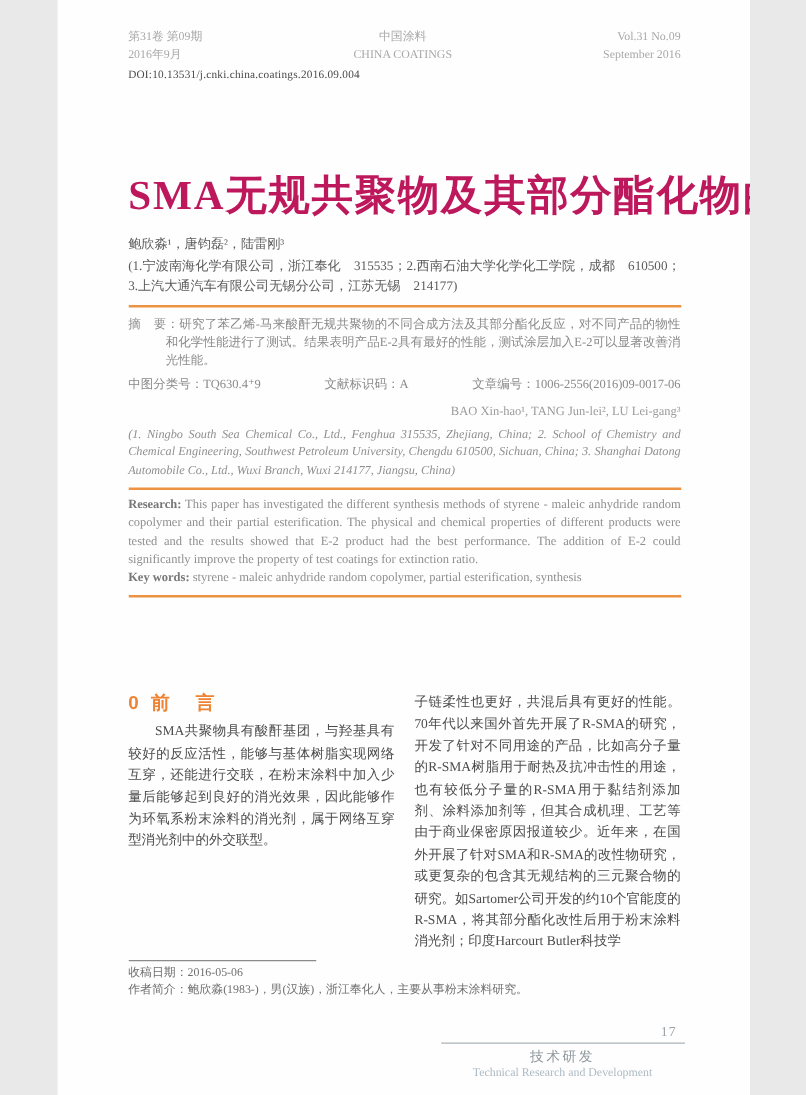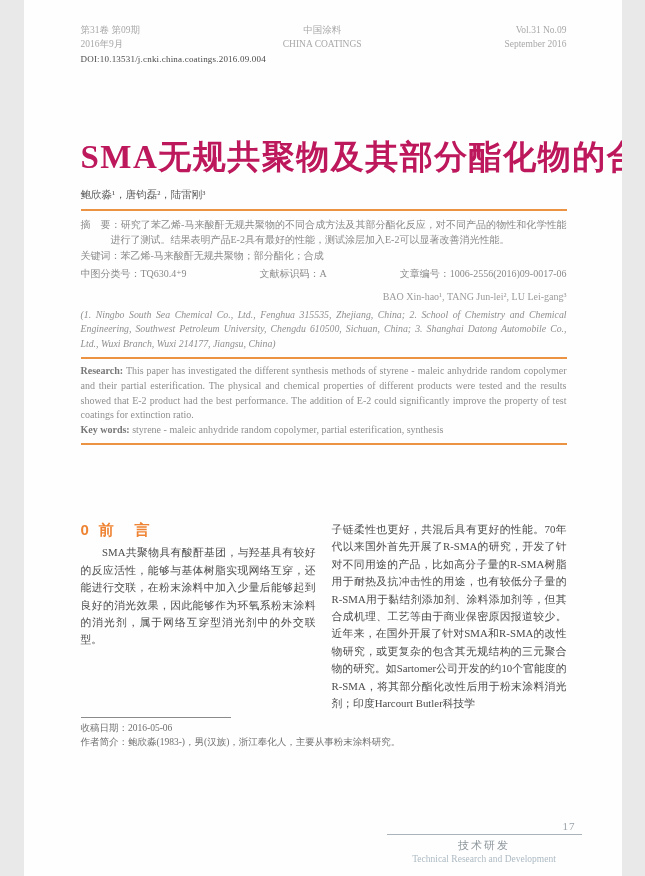--- a/index.html
+++ b/index.html
@@ -1,18 +1,18 @@
 <!DOCTYPE html>
 <html><head>
 <meta charset="utf-8">
 <style>
   html,body{margin:0;padding:0;background:#e9e9e9;}
   .page{
     position:relative;
-    width:598px;height:876px;
+    width:554px;height:876px;
     margin:0 auto;
     background:#fefefe;
     overflow:hidden;
     font-family:"Liberation Serif","DejaVu Serif",serif;
     color:#4e4e4e;
     box-sizing:border-box;
     padding:24px 55px 0 57px;
   }
   
   .jheader{display:flex;justify-content:space-between;color:#a8a8a8;font-size:9.5px;line-height:13.5px;}
@@ -58,21 +58,21 @@
     font-weight:bold;font-size:15px;color:#ee8433;margin-bottom:6px;
   }
   .sec-head .num{margin-right:10px;}
   .sec-head .ttl{letter-spacing:.55em;}
   .colm p{margin:0;text-indent:2em;}
   .colm p.noindent{text-indent:0;}
   
   .footnote{margin-top:5px;font-size:9.5px;line-height:13.5px;color:#6f6f6f;}
   .fn-rule{width:150px;height:1px;background:#8b8b8b;margin-bottom:4px;}
   
-  .pfooter{position:absolute;right:40px;bottom:12px;width:195px;text-align:center;}
+  .pfooter{position:absolute;right:52px;bottom:12px;width:195px;text-align:center;}
   .pfooter .pageno{font-size:11px;color:#9aa3a9;text-align:right;padding-right:6px;letter-spacing:1px;}
   .pfooter .f-rule{height:1px;background:#aab3ba;margin:2px 0 3px 0;}
   .pfooter .cn{font-size:11px;color:#8e979d;letter-spacing:2px;}
   .pfooter .en{font-size:9.5px;color:#adbac3;margin-top:1px;}
 </style>
 </head>
 <body>
 
 <div class="page">
 
@@ -87,27 +87,25 @@
     </div>
     <div class="col r">
       <div>Vol.31 No.09</div>
       <div>September 2016</div>
     </div>
   </div>
   <div class="doi">DOI:10.13531/j.cnki.china.coatings.2016.09.004</div>
 
   <div class="cn-title">SMA无规共聚物及其部分酯化物的合成</div>
   <div class="cn-authors">鲍欣淼¹，唐钧磊²，陆雷刚³</div>
+  <div class="cn-affil">(1.宁波南海化学有限公司，浙江奉化　315535；2.西南石油大学化学化工学院，成都　610500；3.上汽大通汽车有限公司无锡分公司，江苏无锡　214177)</div>
   <div class="rule rule1"></div>
 
   <div class="cn-abs">
     <span class="lbl">摘　要：</span><span>研究了苯乙烯-马来酸酐无规共聚物的不同合成方法及其部分酯化反应，对不同产品的物性和化学性能进行了测试。结果表明产品E-2具有最好的性能，测试涂层加入E-2可以显著改善消光性能。</span>
-  </div>
-  <div class="cn-kw">
-    <span>关键词：</span><span>苯乙烯-马来酸酐无规共聚物；部分酯化；合成</span>
   </div>
   <div class="cn-meta">
     <span><span>中图分类号：</span><span>TQ630.4⁺9</span></span>
     <span><span>文献标识码：</span><span>A</span></span>
     <span><span>文章编号：</span><span>1006-2556(2016)09-0017-06</span></span>
   </div>
 
   <div class="en-authors">BAO Xin-hao¹, TANG Jun-lei², LU Lei-gang³</div>
   <div class="en-affil">(1. Ningbo South Sea Chemical Co., Ltd., Fenghua 315535, Zhejiang, China; 2. School of Chemistry and Chemical Engineering, Southwest Petroleum University, Chengdu 610500, Sichuan, China; 3. Shanghai Datong Automobile Co., Ltd., Wuxi Branch, Wuxi 214177, Jiangsu, China)</div>
   <div class="rule rule2"></div>

